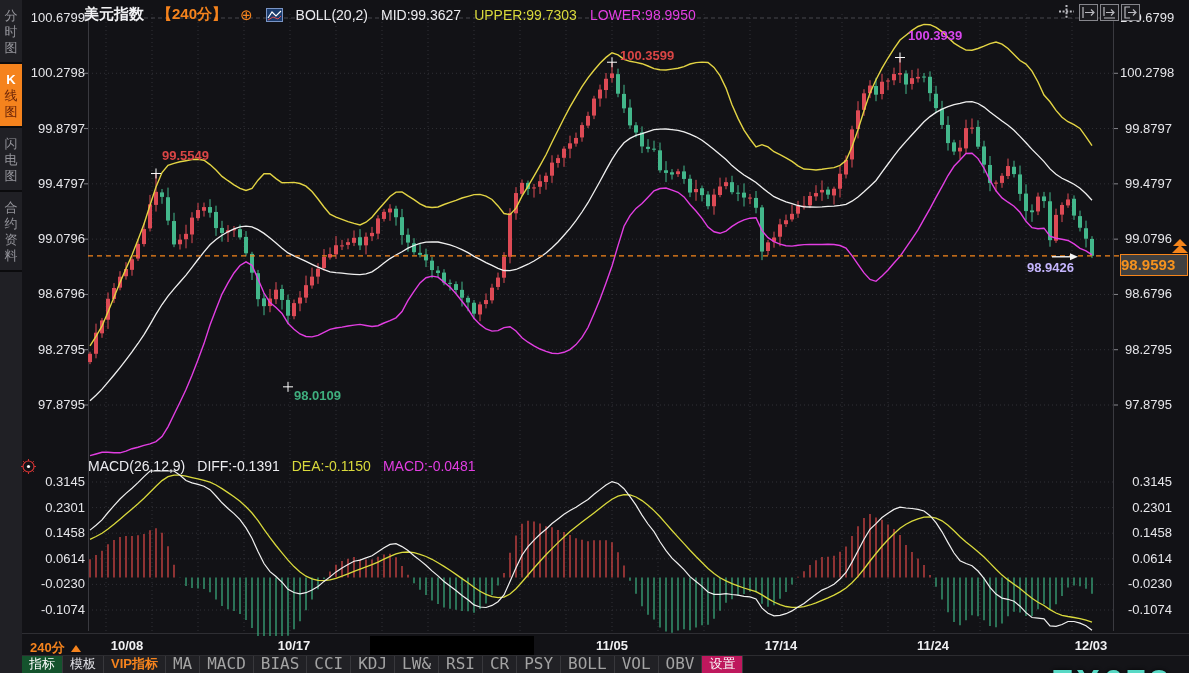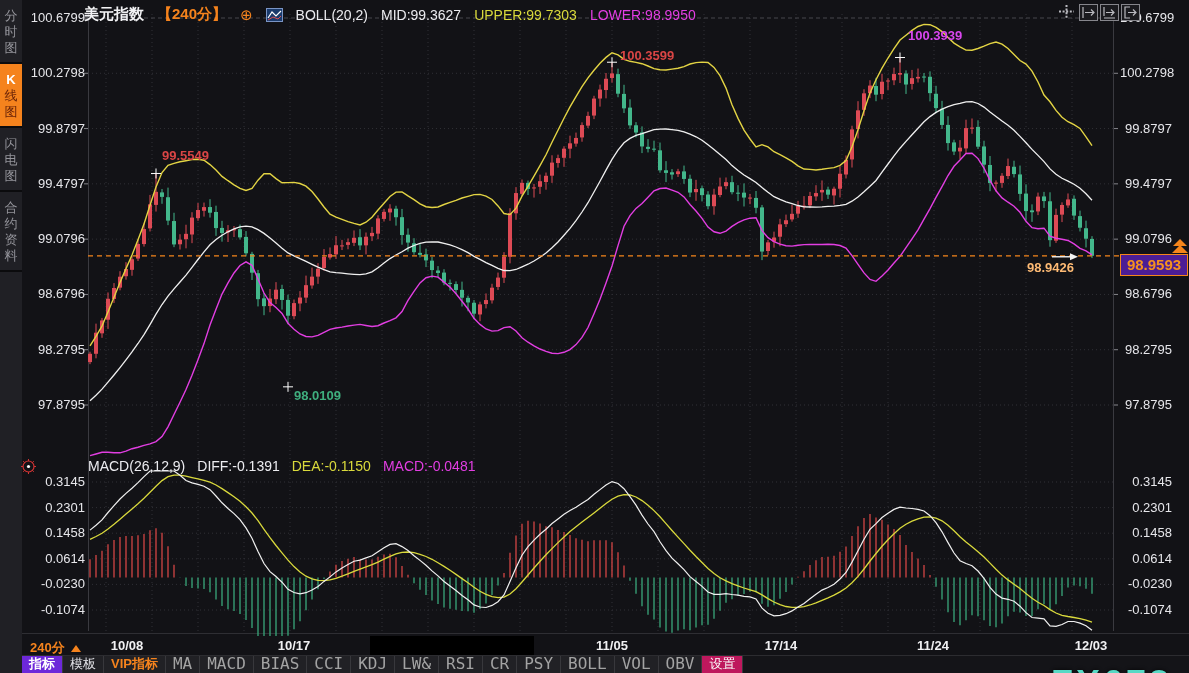--- a/index.html
+++ b/index.html
@@ -25,37 +25,37 @@
   
   .wicon{position:absolute;top:4px;width:17px;height:15px;z-index:12;color:#b9b9bf;}
   .wicon.boxed{border:1px solid #86868c;background:#1a1a1e;}
   
   #macd-header{position:absolute;left:88px;top:458px;z-index:12;display:flex;gap:12px;
                font-size:14px;white-space:nowrap;}
   #macd-header .w{color:#ececf0;} #macd-header .y{color:#d9d93c;} #macd-header .m{color:#e23ee2;}
   #macd-icon{position:absolute;left:20px;top:458px;z-index:12;}
   
   #price-box{position:absolute;left:1120px;top:254px;width:66px;height:20px;z-index:12;
-             border:1px solid #f5851b;background:#4c1d95;color:#f5921e;font-size:15px;
-             font-weight:bold;text-align:center;line-height:20px;}
+             border:1px solid #f5851b;background:#404040;color:#f5921e;font-size:15px;
+             font-weight:bold;text-align:left;line-height:20px;}
   
   #tf{position:absolute;left:30px;top:639px;z-index:12;color:#f5831d;font-weight:bold;
       font-size:13px;display:flex;align-items:center;gap:6px;cursor:pointer;}
   #tf .tri{width:0;height:0;border-left:5px solid transparent;border-right:5px solid transparent;
            border-bottom:7px solid #f5831d;display:inline-block;}
   .date-label{position:absolute;top:638px;width:56px;text-align:center;color:#f0f0f2;
               font-weight:bold;font-size:13px;z-index:5;}
   #black-box{position:absolute;left:370px;top:636px;width:164px;height:20px;background:#000;z-index:6;}
   
   #toolbar{position:absolute;left:22px;right:0;bottom:0;height:17px;display:flex;z-index:12;
            background:#141418;border-top:1px solid #2c2c30;}
   .tb-btn{padding:0 7px;line-height:16px;font-size:13px;background:#212125;color:#e4e4e8;
           border-right:1px solid #38383c;cursor:pointer;white-space:nowrap;}
   .tb-btn.mono{font-family:"DejaVu Sans Mono",monospace;font-size:16px;color:#a3a3a3;}
-  .tb-btn.active{background:#6d28d9;color:#fff;font-weight:bold;}
+  .tb-btn.active{background:#14532d;color:#fff;font-weight:normal;}
   .tb-btn.vip{color:#f5831d;font-weight:bold;}
   .tb-btn.settings{background:#be185d;color:#fafafa;}
   
   .ax-label{position:absolute;font-size:13px;color:#e6e6ea;text-align:right;z-index:5;}
   .annot{position:absolute;font-size:13px;font-weight:bold;z-index:5;white-space:nowrap;}
   #watermark{position:absolute;left:1051px;top:615px;z-index:30;font-size:36px;font-weight:bold;
              color:#5eead4;opacity:.92;letter-spacing:3px;text-shadow:0 0 4px rgba(0,0,0,.9);margin-top:48px;}
 </style>
 </head>
 <body>
@@ -775,14 +775,14 @@
     <div class="date-label" style="left: 99px;">10/08</div>
     <div class="date-label" style="left: 266px;">10/17</div>
     <div class="date-label" style="left: 584px;">11/05</div>
     <div class="date-label" style="left: 753px;">17/14</div>
     <div class="date-label" style="left: 905px;">11/24</div>
     <div class="date-label" style="left: 1063px;">12/03</div>
     <div class="annot" style="left: 162px; top: 148px; color: rgb(217, 69, 69);">99.5549</div>
     <div class="annot" style="left: 620px; top: 48px; color: rgb(217, 69, 69);">100.3599</div>
     <div class="annot" style="left: 908px; top: 28px; color: #d946ef;">100.3939</div>
     <div class="annot" style="left: 294px; top: 388px; color: rgb(63, 174, 126);">98.0109</div>
-    <div class="annot" style="left: 1000px; top: 260px; color: #fdba74; width: 74px; text-align: right;">98.9426</div>
+    <div class="annot" style="left: 1000px; top: 260px; color: #c4b5fd; width: 74px; text-align: right;">98.9426</div>
   </div>
 
 </body></html>

